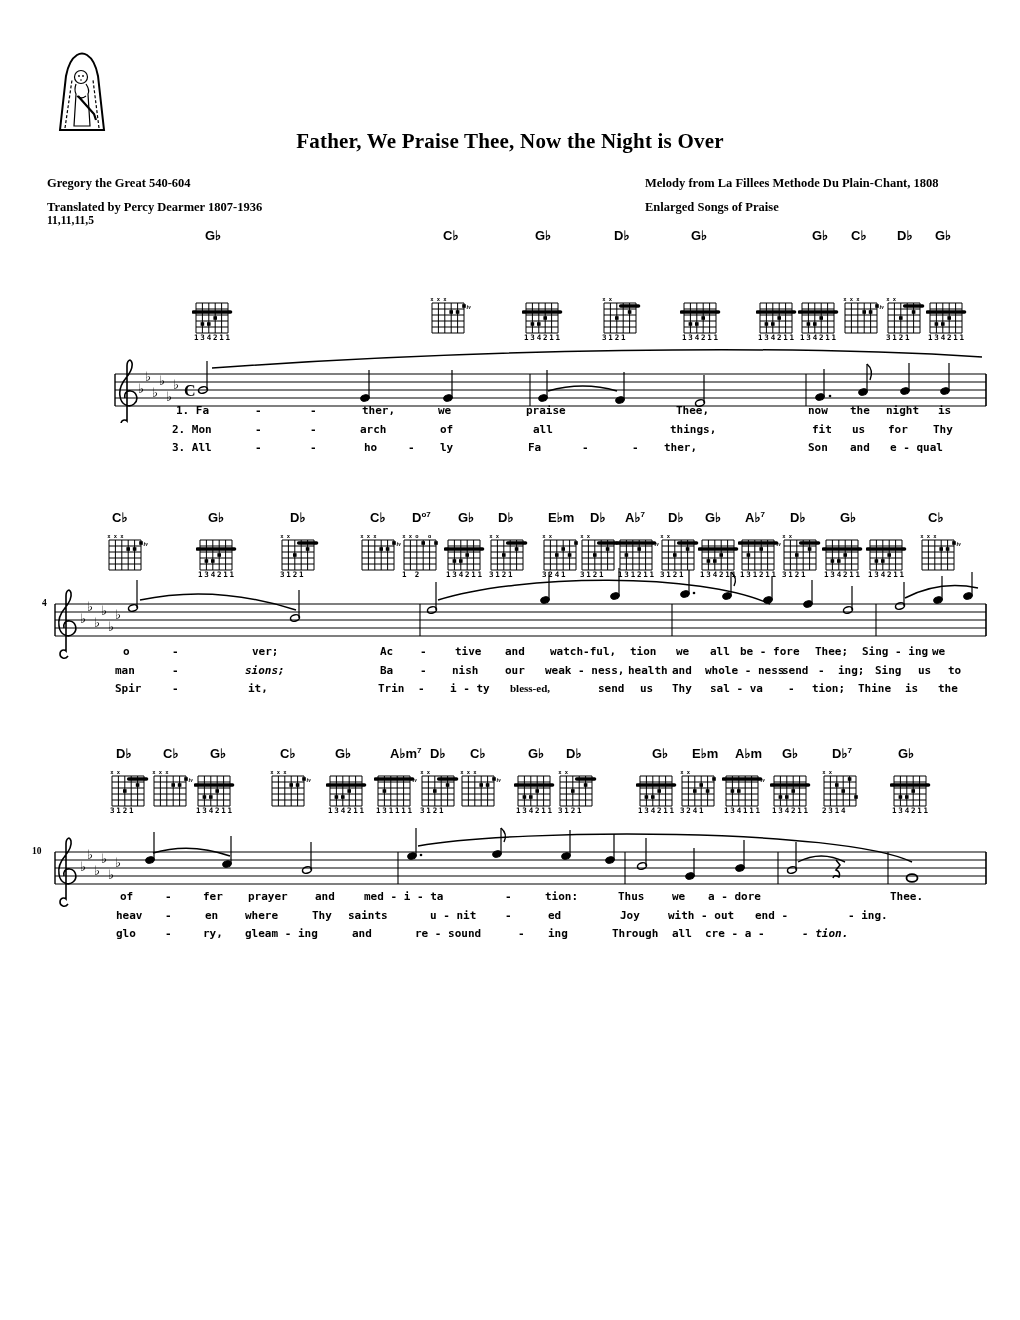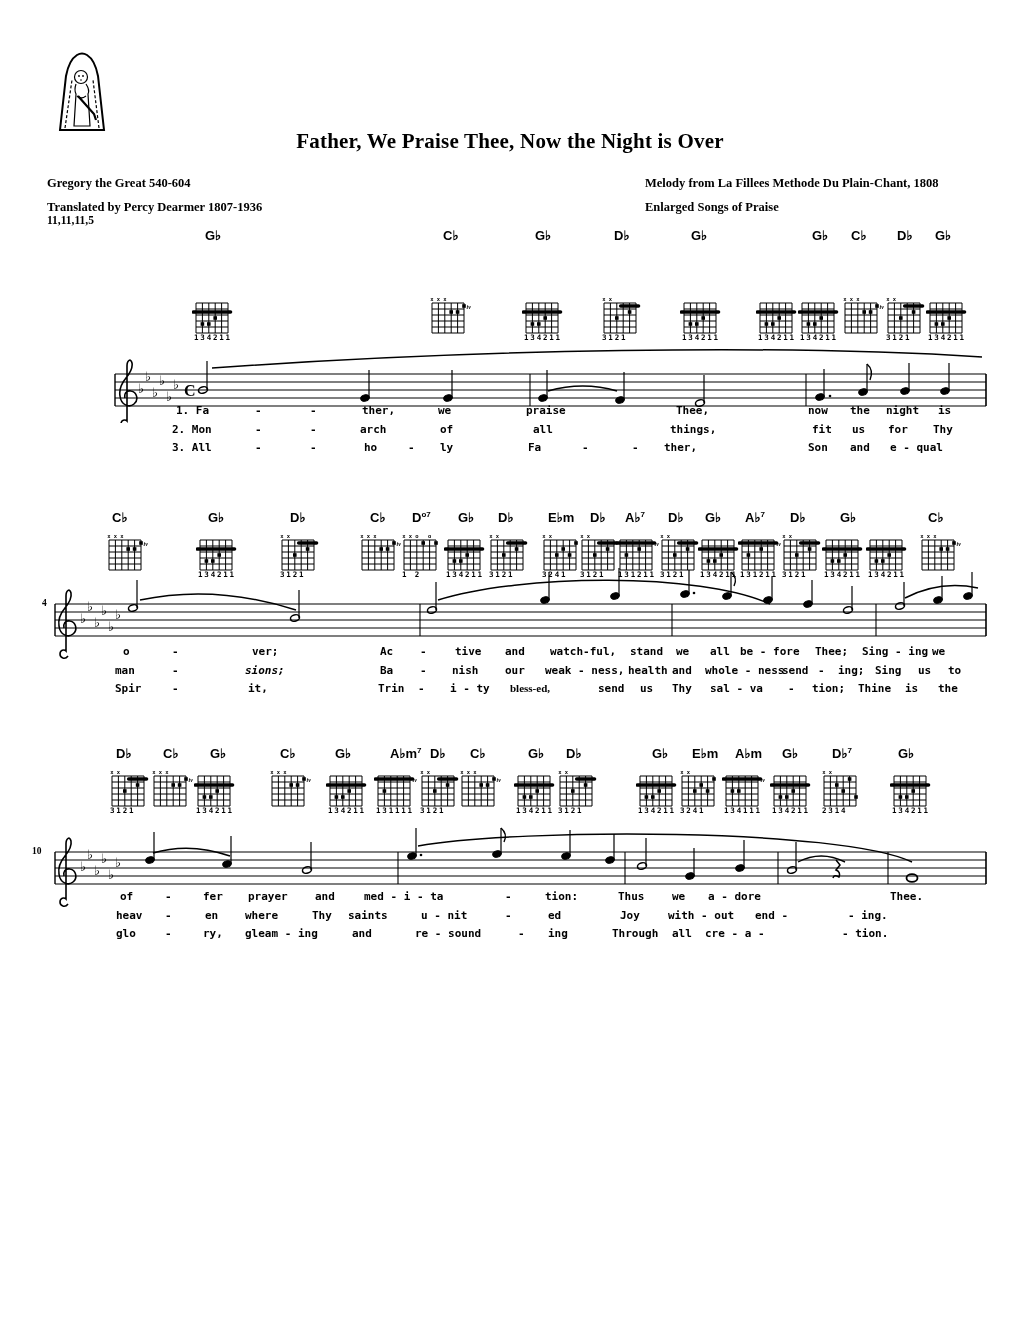--- a/index.html
+++ b/index.html
@@ -900,21 +900,21 @@
     <div class="layer" style="top:645px;">
         <div class="verse-row" style="position: absolute; top: 0px; left: 0px; width: 100%;">
           <span style="left: 123px;">o</span>
           <span style="left: 172px;">-</span>
           <span style="left: 252px;">ver;</span>
           <span style="left: 380px;">Ac</span>
           <span style="left: 420px;">-</span>
           <span style="left: 455px;">tive</span>
           <span style="left: 505px;">and</span>
           <span style="left: 550px;">watch-ful,</span>
-          <span style="left: 630px;">stand</span>
+          <span style="left: 630px;">tion</span>
           <span style="left: 676px;">we</span>
           <span style="left: 710px;">all</span>
           <span style="left: 740px;">be - fore</span>
           <span style="left: 815px;">Thee;</span>
           <span style="left: 862px;">Sing - ing</span>
           <span style="left: 932px;">we</span>
         </div>
         <div class="verse-row" style="position: absolute; top: 18.5px; left: 0px; width: 100%;">
           <span style="left: 115px;">man</span>
           <span style="left: 172px;">-</span>
@@ -1432,38 +1432,38 @@
           <span style="left: 708px;">a - dore</span>
           <span style="left: 890px;">Thee.</span>
         </div>
         <div class="verse-row" style="position: absolute; top: 18.5px; left: 0px; width: 100%;">
           <span style="left: 116px;">heav</span>
           <span style="left: 165px;">-</span>
           <span style="left: 205px;">en</span>
           <span style="left: 245px;">where</span>
           <span style="left: 312px;">Thy</span>
           <span style="left: 348px;">saints</span>
-          <span style="left: 421px; text-align: center;">u - nit</span>
+          <span style="left: 430px; text-align: center;">u - nit</span>
           <span style="left: 505px;">-</span>
           <span style="left: 548px;">ed</span>
           <span style="left: 620px;">Joy</span>
           <span style="left: 668px;">with - out</span>
           <span style="left: 755px;">end -</span>
           <span style="left: 848px;">- ing.</span>
         </div>
         <div class="verse-row" style="position: absolute; top: 37px; left: 0px; width: 100%;">
           <span style="left: 116px;">glo</span>
           <span style="left: 165px;">-</span>
           <span style="left: 203px;">ry,</span>
           <span style="left: 245px;">gleam - ing</span>
           <span style="left: 352px;">and</span>
           <span style="left: 415px;">re - sound</span>
           <span style="left: 518px;">-</span>
           <span style="left: 548px;">ing</span>
           <span style="left: 612px;">Through</span>
           <span style="left: 672px;">all</span>
           <span style="left: 705px;">cre - a -</span>
-          <span style="left: 842px;">- tion.</span>
+          <span style="left: 802px; font-style: italic;">- tion.</span>
         </div>
       </div>
   </div>
 
 </div>
 
 </body></html>

